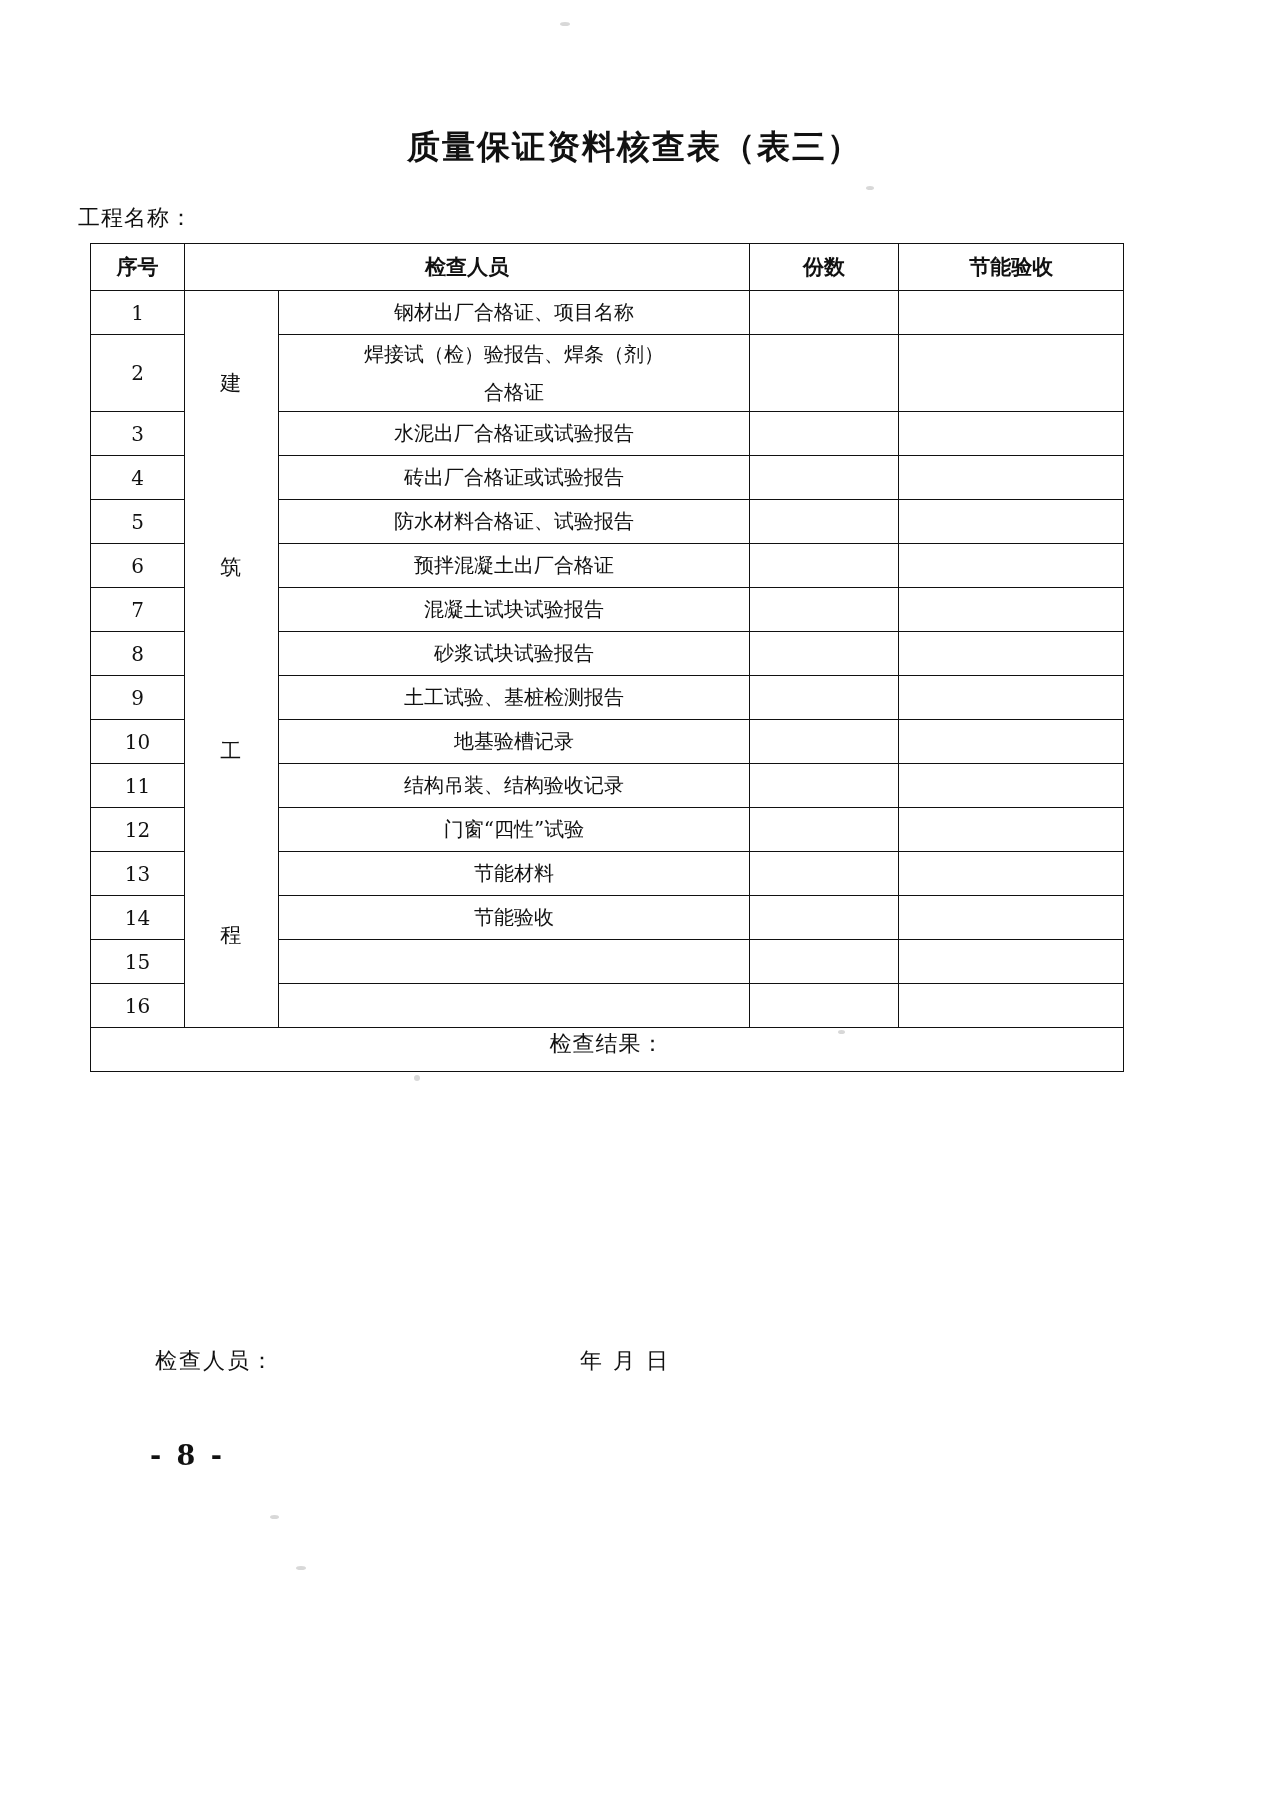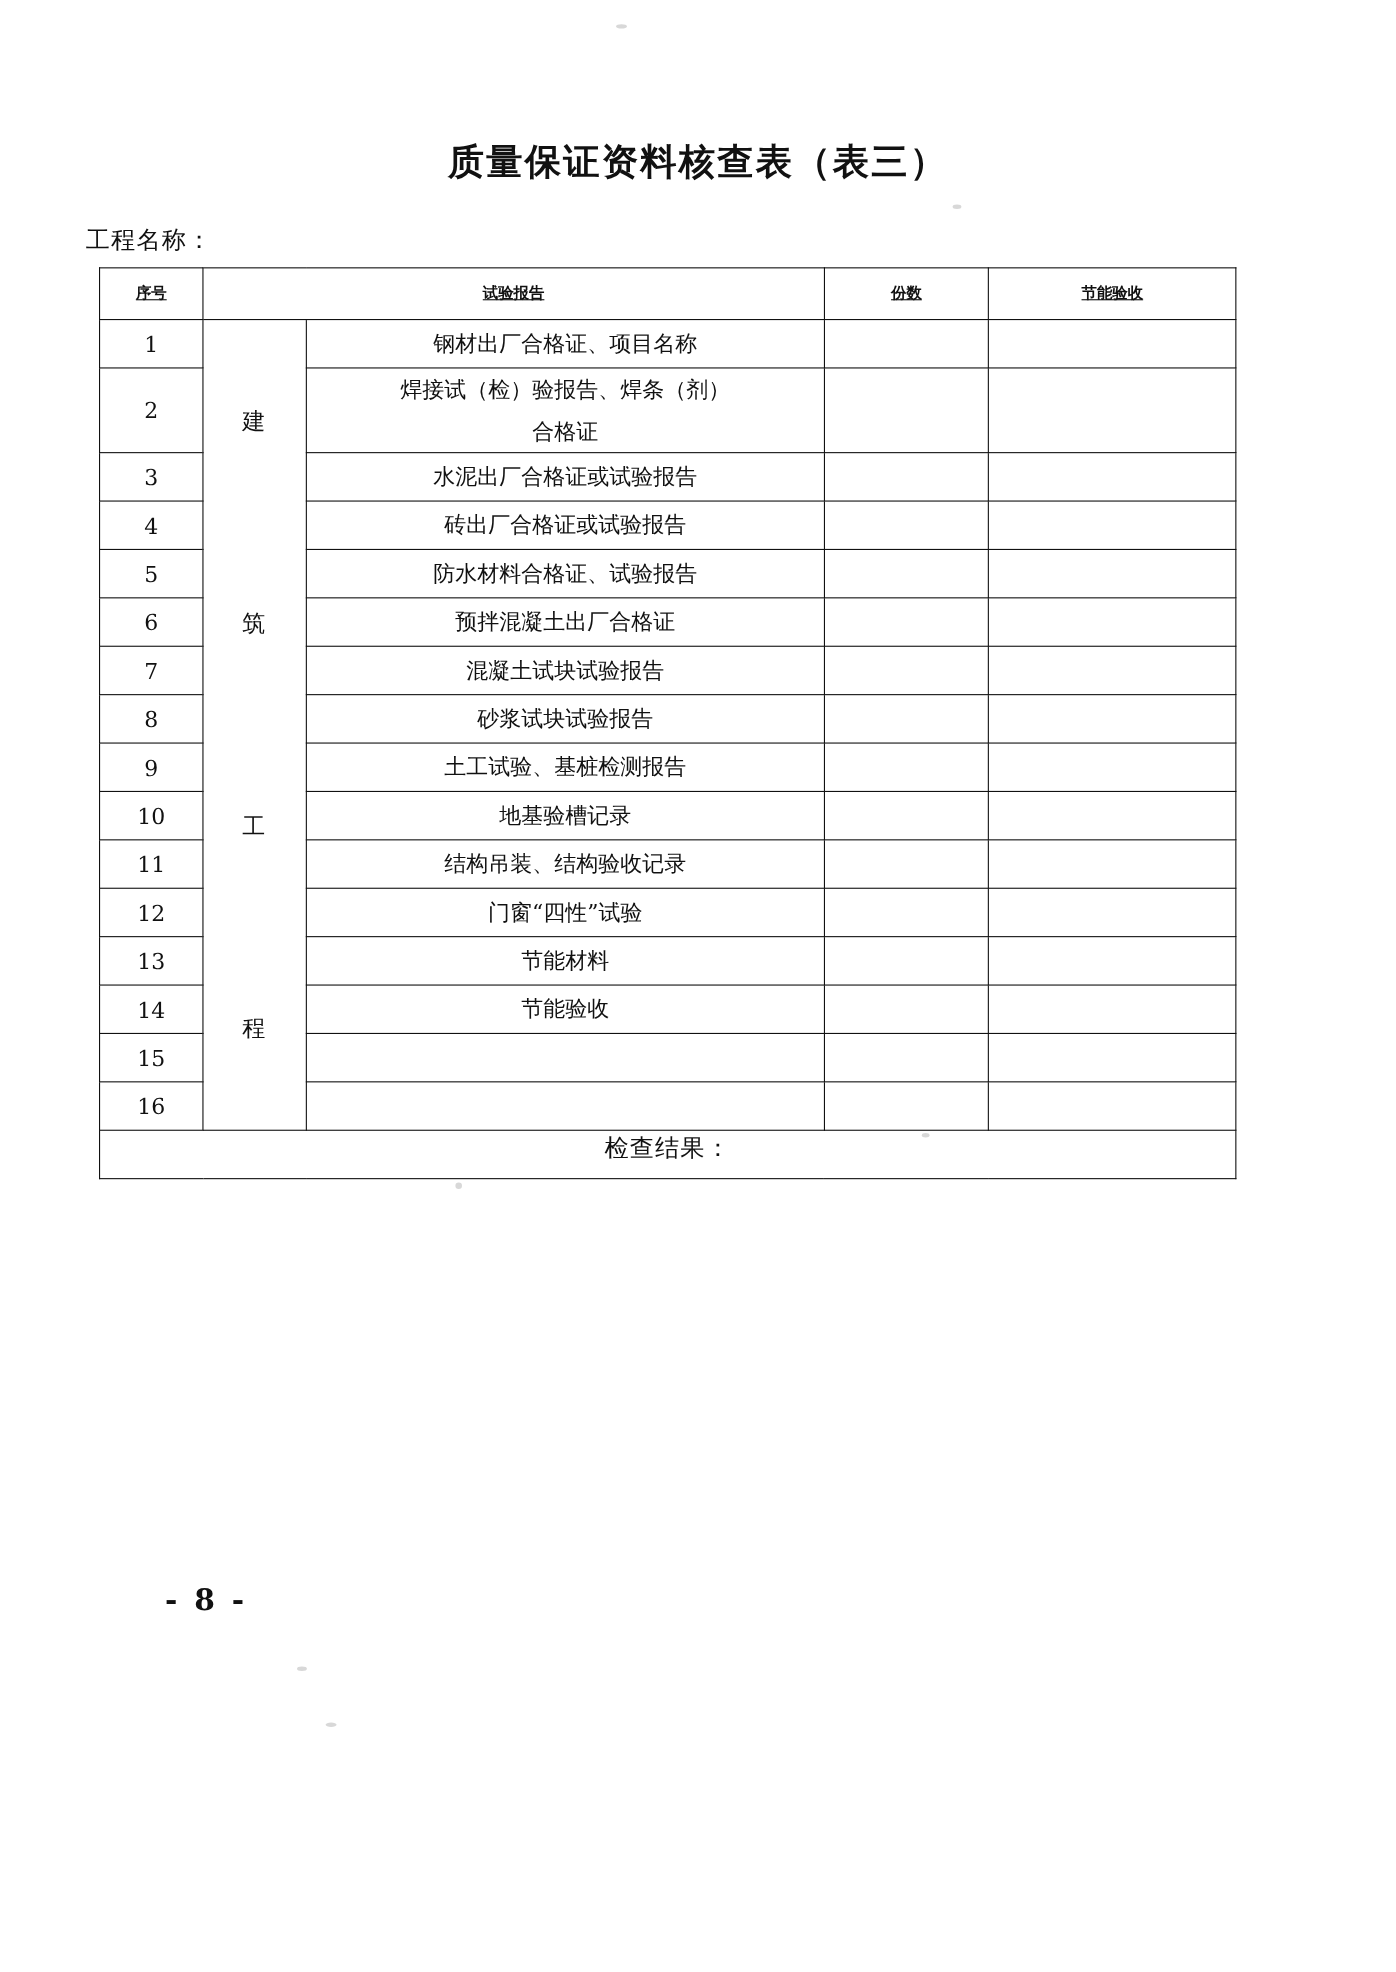--- a/index.html
+++ b/index.html
@@ -52,23 +52,22 @@
     border: 1px solid #111111;
     font-weight: normal;
     font-size: 20px;
     text-align: center;
     vertical-align: middle;
     padding: 0;
     height: 43px;
   }
   table.main th {
     font-weight: bold;
-    font-size: 14px;
+    font-size: 21px;
     height: 46px;
-    text-decoration: underline;
   }
   .col-no { width: 88px; }
   .col-cat { width: 88px; }
   .col-item { width: 440px; }
   .col-count { width: 140px; }
   .col-check { width: 210px; }
 
   .cat-cell {
     font-size: 21px;
     line-height: 86px;
@@ -153,21 +152,21 @@
     <colgroup>
       <col class="col-no">
       <col class="col-cat">
       <col class="col-item">
       <col class="col-count">
       <col class="col-check">
     </colgroup>
     <tbody>
       <tr>
         <th>序号</th>
-        <th colspan="2">试验报告</th>
+        <th colspan="2">检查人员</th>
         <th>份数</th>
         <th>节能验收</th>
       </tr>
 
       <tr>
         <td>1</td>
         <td rowspan="16" class="cat-cell">
           <div class="cat-inner">
             <span>建</span>
             <span>筑</span>
@@ -289,20 +288,24 @@
       </tr>
 
       <tr class="big-blank">
         <td colspan="5">
           <span class="result-text">检查结果：</span>
         </td>
       </tr>
     </tbody>
   </table>
 
+  <div class="footer-row">
+    <span class="inspector">检查人员：</span>
+    <span class="date-line">年    月    日</span>
+  </div>
 
   <div class="page-number">- 8 -</div>
 
   <div class="speck" style="left:560px; top:22px; width:10px; height:4px;"></div>
   <div class="speck" style="left:866px; top:186px; width:8px; height:4px;"></div>
   <div class="speck" style="left:414px; top:1075px; width:6px; height:6px;"></div>
   <div class="speck" style="left:838px; top:1030px; width:7px; height:4px;"></div>
   <div class="speck" style="left:270px; top:1515px; width:9px; height:4px;"></div>
   <div class="speck" style="left:296px; top:1566px; width:10px; height:4px;"></div>
 

